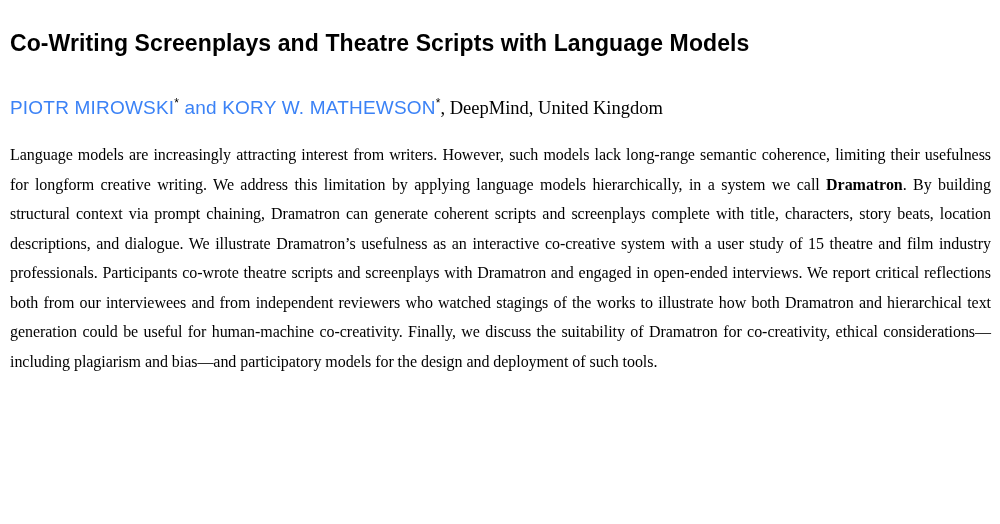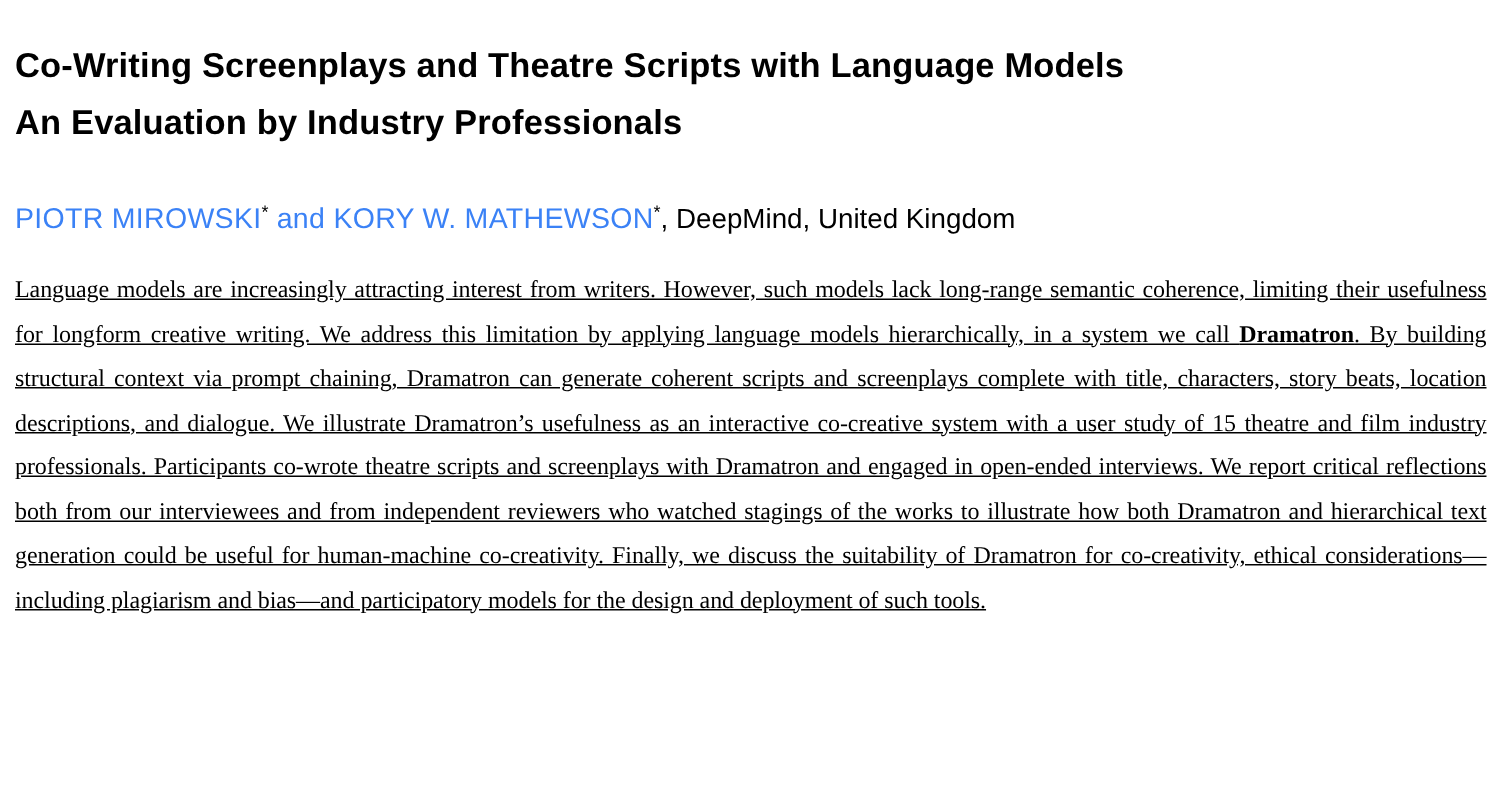--- a/index.html
+++ b/index.html
@@ -46,48 +46,46 @@
     letter-spacing: 0.2px;
     color: #3b82f6;
   }
   .author-marker {
     font-family: "Liberation Sans", sans-serif;
     font-size: 12px;
     vertical-align: 7px;
     letter-spacing: 0;
   }
   .affiliation {
-    font-family: Liberation Sans, sans-serif;
+    font-family: Liberation Serif, serif;
     font-size: 18.5px;
     color: #000000;
   }
 
   
   .abstract {
     margin: 13px 0 0 0;
     font-family: "Liberation Serif", serif;
     font-size: 16px;
     line-height: 29.5px;
     text-align: justify;
     letter-spacing: -0.05px;
     color: #000000;
-    text-decoration: underline;
   }
   .abstract .bold-term {
     font-weight: 700;
   }
 </style>
 </head>
 <body>
 
 <div class="page">
 
   <h1 class="title">
     <span class="title-line">Co-Writing Screenplays and Theatre Scripts with Language Models</span>
-    <span class="title-line">An Evaluation by Industry Professionals</span>
   </h1>
 
   <div class="authors">
 
     <div class="author-line"><span class="author-name">PIOTR MIROWSKI</span><sup class="author-marker">*</sup><span class="author-conj"> and </span><span class="author-name">KORY W. MATHEWSON</span><sup class="author-marker">*</sup><span class="affiliation">, DeepMind, United Kingdom</span></div>
 
 
 
   </div>
 

